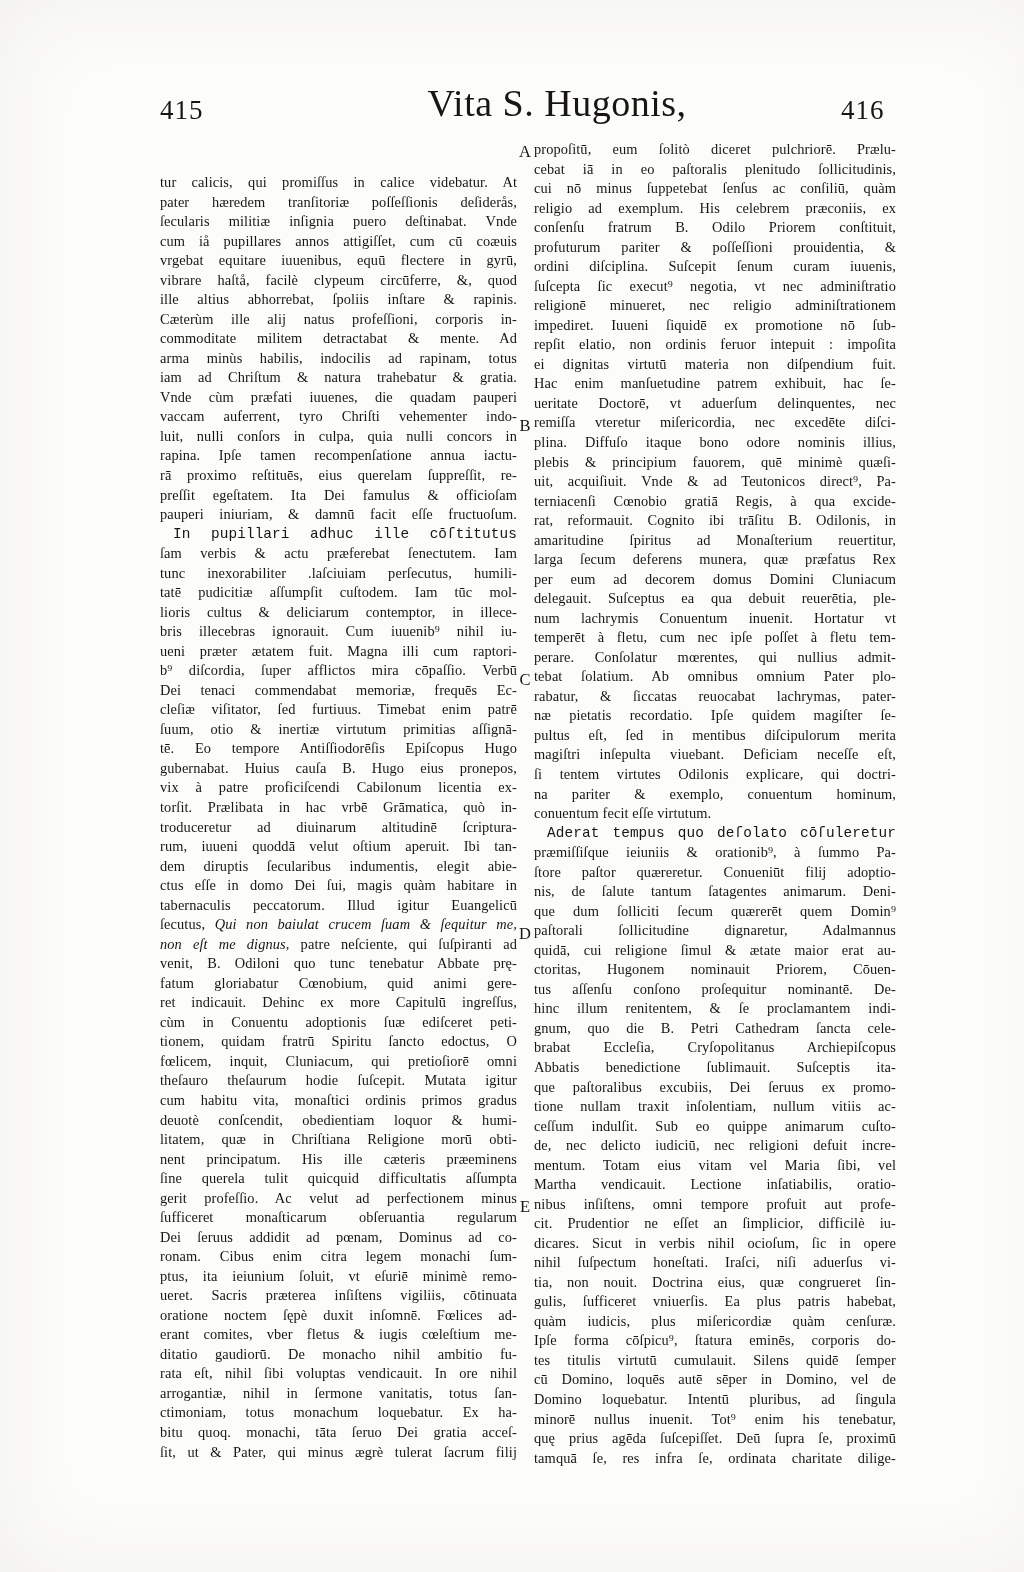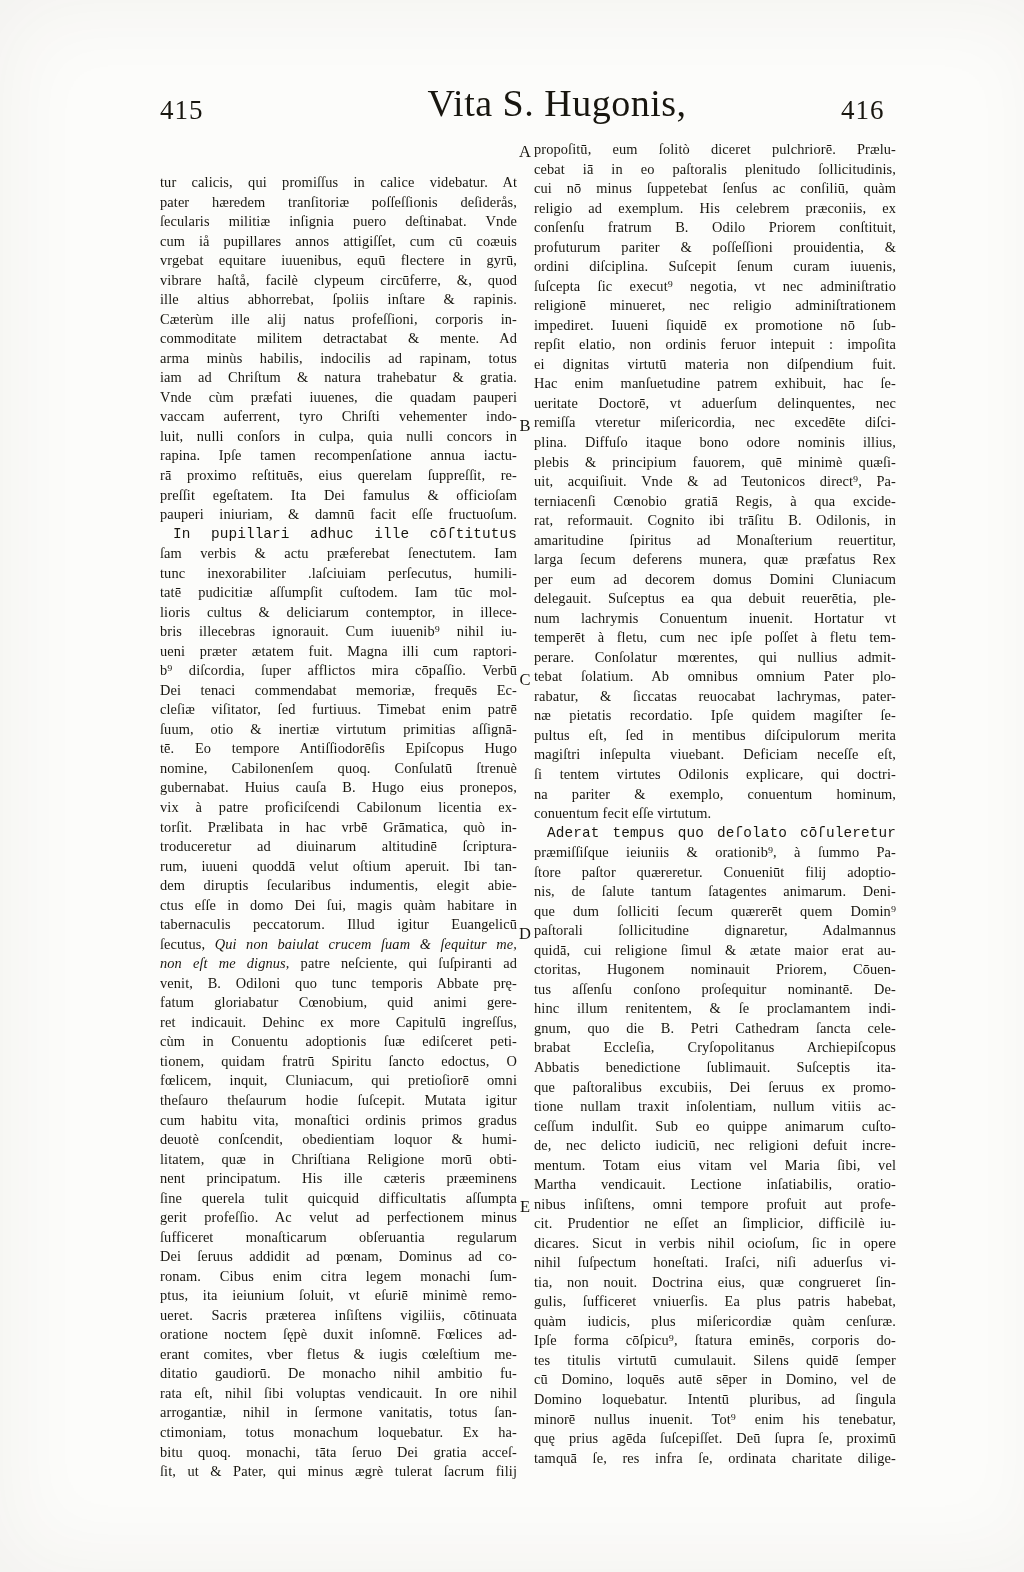--- a/index.html
+++ b/index.html
@@ -74,32 +74,31 @@
       <div class="line">tunc inexorabiliter .laſciuiam perſecutus, humili-</div>
       <div class="line">tatē pudicitiæ aſſumpſit cuſtodem. Iam tūc mol-</div>
       <div class="line">lioris cultus &amp; deliciarum contemptor, in illece-</div>
       <div class="line">bris illecebras ignorauit. Cum iuuenib⁹ nihil iu-</div>
       <div class="line">ueni præter ætatem fuit. Magna illi cum raptori-</div>
       <div class="line">b⁹ diſcordia, ſuper afflictos mira cōpaſſio. Verbū</div>
       <div class="line">Dei tenaci commendabat memoriæ, frequēs Ec-</div>
       <div class="line">cleſiæ viſitator, ſed furtiuus. Timebat enim patrē</div>
       <div class="line">ſuum, otio &amp; inertiæ virtutum primitias aſſignā-</div>
       <div class="line">tē. Eo tempore Antiſſiodorēſis Epiſcopus Hugo</div>
-      <div class="line">nomine, Cabilonenſem quoq. Conſulatū ſtrenuè</div>
       <div class="line">gubernabat. Huius cauſa B. Hugo eius pronepos,</div>
       <div class="line">vix à patre proficiſcendi Cabilonum licentia ex-</div>
       <div class="line">torſit. Prælibata in hac vrbē Grāmatica, quò in-</div>
       <div class="line">troduceretur ad diuinarum altitudinē ſcriptura-</div>
       <div class="line">rum, iuueni quoddā velut oſtium aperuit. Ibi tan-</div>
       <div class="line">dem diruptis ſecularibus indumentis, elegit abie-</div>
       <div class="line">ctus eſſe in domo Dei ſui, magis quàm habitare in</div>
       <div class="line">tabernaculis peccatorum. Illud igitur Euangelicū</div>
       <div class="line"><span>ſecutus, </span><span class="it">Qui non baiulat crucem ſuam &amp; ſequitur me,</span></div>
       <div class="line"><span class="it">non eſt me dignus,</span><span> patre neſciente, qui ſuſpiranti ad</span></div>
-      <div class="line">venit, B. Odiloni quo tunc temporis Abbate prę-</div>
+      <div class="line">venit, B. Odiloni quo tunc tenebatur Abbate prę-</div>
       <div class="line">fatum gloriabatur Cœnobium, quid animi gere-</div>
       <div class="line">ret indicauit. Dehinc ex more Capitulū ingreſſus,</div>
       <div class="line">cùm in Conuentu adoptionis ſuæ ediſceret peti-</div>
       <div class="line">tionem, quidam fratrū Spiritu ſancto edoctus, O</div>
       <div class="line">fœlicem, inquit, Cluniacum, qui pretioſiorē omni</div>
       <div class="line">theſauro theſaurum hodie ſuſcepit. Mutata igitur</div>
       <div class="line">cum habitu vita, monaſtici ordinis primos gradus</div>
       <div class="line">deuotè conſcendit, obedientiam loquor &amp; humi-</div>
       <div class="line">litatem, quæ in Chriſtiana Religione morū obti-</div>
       <div class="line">nent principatum. His ille cæteris præeminens</div>

